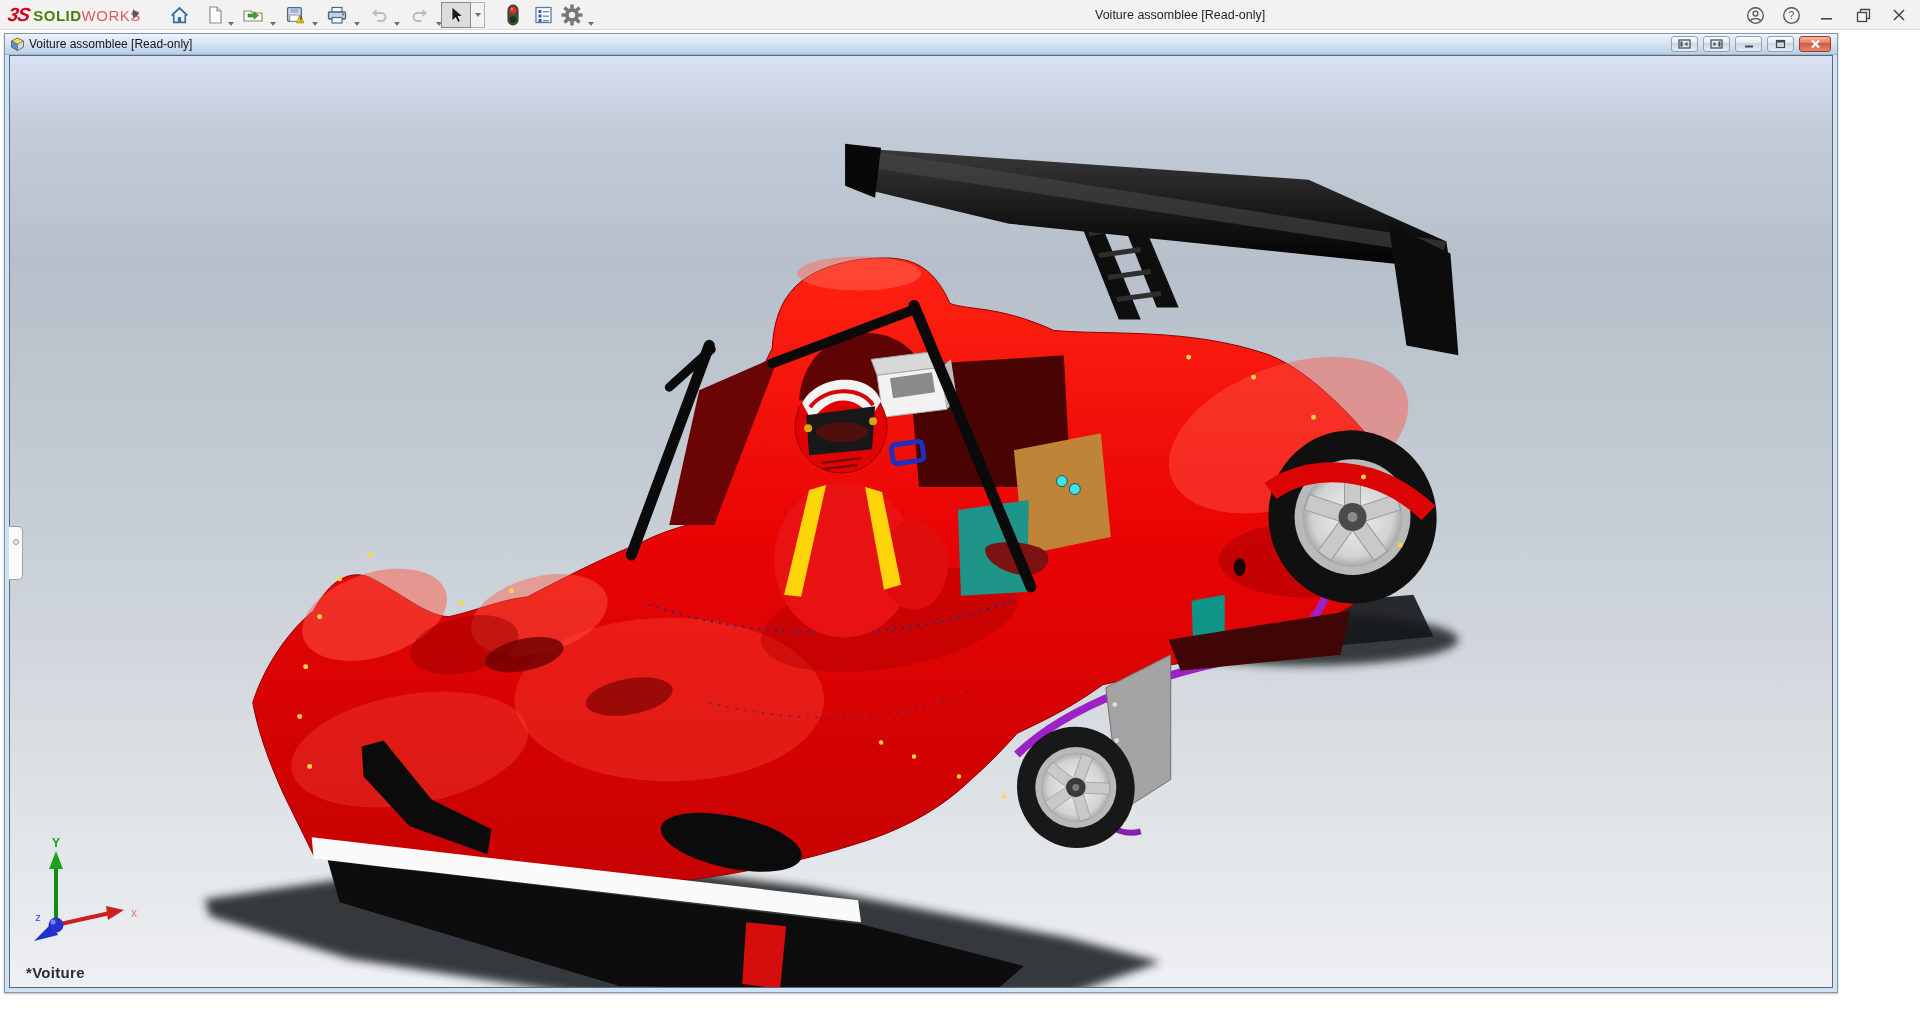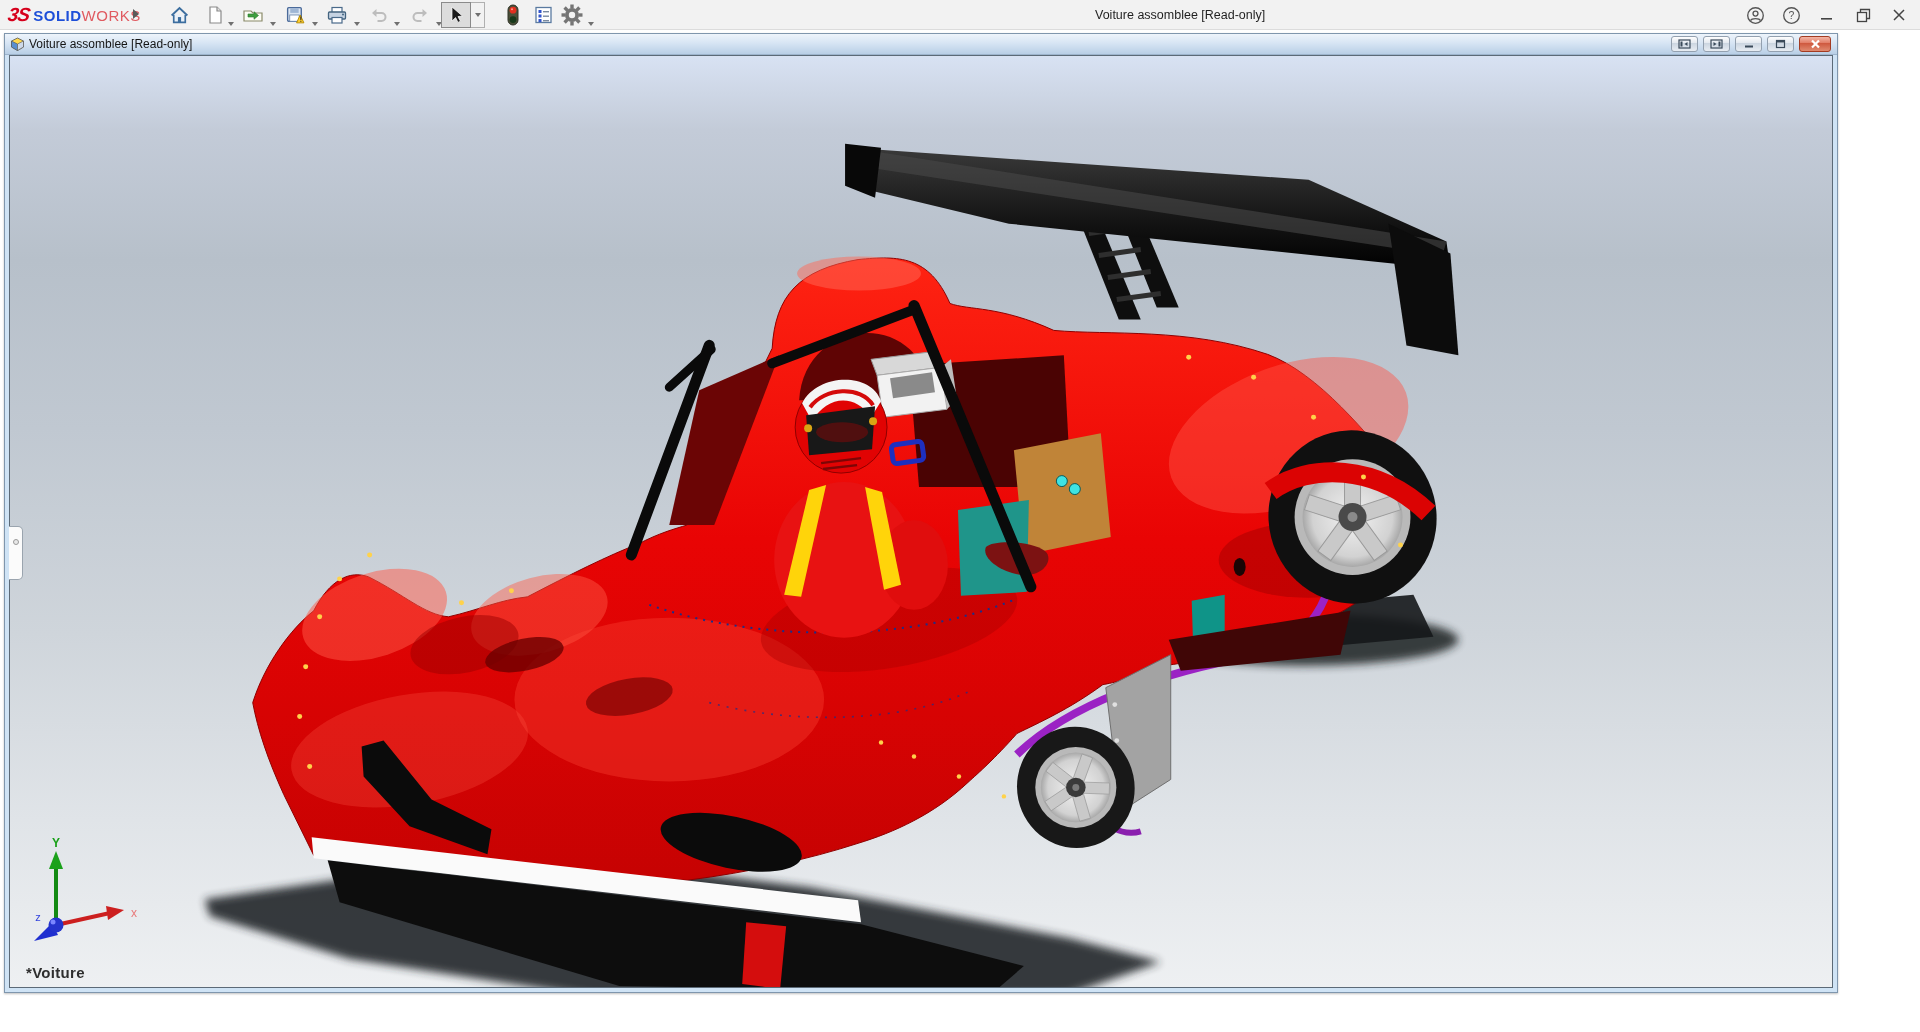--- a/index.html
+++ b/index.html
@@ -5,21 +5,21 @@
   * { margin:0; padding:0; box-sizing:border-box; }
   html,body { width:1920px; height:1032px; overflow:hidden; background:#ffffff;
               font-family:"Liberation Sans","DejaVu Sans",sans-serif; }
 
   
   .app-topbar { position:absolute; left:0; top:0; width:1920px; height:30px;
                 background:#f2f2f2; border-bottom:1px solid #dcdcdc; }
   .brand { position:absolute; left:8px; top:3px; height:24px; display:flex; align-items:center; }
   .brand-mark { font-style:italic; font-weight:bold; font-size:19px; color:#d6001c;
                 transform:skewX(-10deg); letter-spacing:-1px; margin-right:4px; }
-  .brand-bold  { font-weight:bold; font-size:15px; color:#1d4ed8; letter-spacing:.5px; }
+  .brand-bold  { font-weight:bold; font-size:15px; color:#4d7c0f; letter-spacing:.5px; }
   .brand-light { font-weight:normal; font-size:15px; color:#e05a60; letter-spacing:.5px;text-align:center; }
   .flyout { position:absolute; left:133px; top:9px; width:0; height:0;
             border-top:5px solid transparent; border-bottom:5px solid transparent;
             border-left:6px solid #5a5a5a; }
   .tbtn { position:absolute; top:3px; width:26px; height:24px; display:flex;
           align-items:center; justify-content:center; cursor:default; }
   .caret { display:inline-block; width:0; height:0; border-left:3.5px solid transparent;
            border-right:3.5px solid transparent; border-top:4px solid #707070; }
   .caret-slot { position:absolute; top:12px; }
   .select-box { position:absolute; left:441px; top:2px; width:30px; height:26px;

